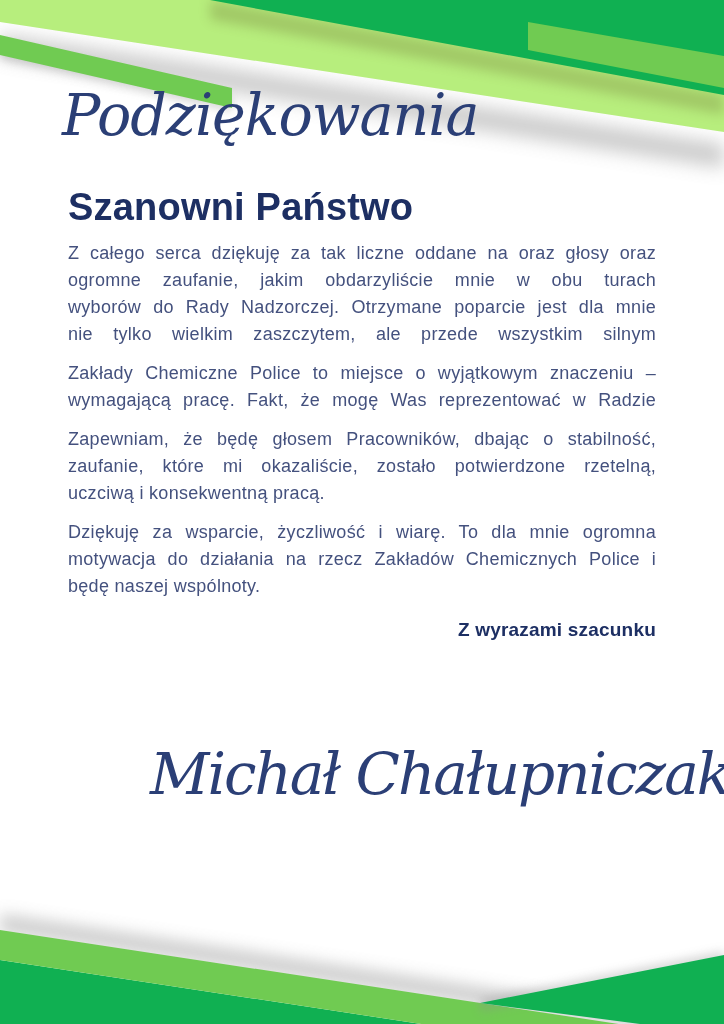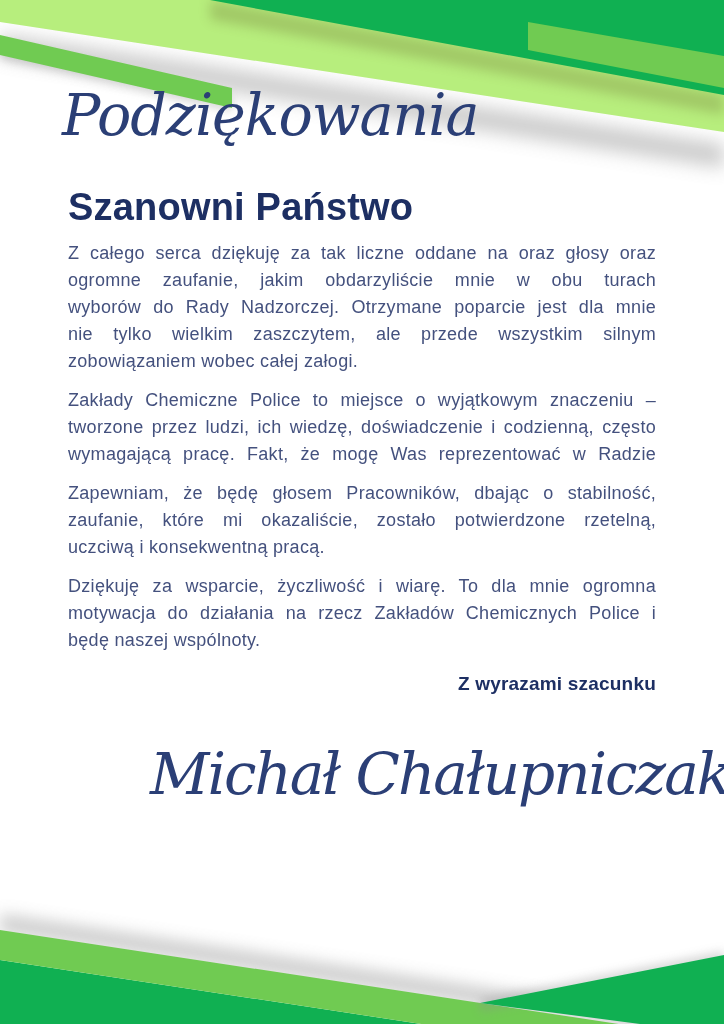--- a/index.html
+++ b/index.html
@@ -134,25 +134,23 @@
   <div class="content">
     <h1 class="title">Podziękowania</h1>
     <h2 class="salutation">Szanowni Państwo</h2>
 
     <div class="bodytext">
       <div class="paragraph">
           <div class="jline">Z całego serca dziękuję za tak liczne oddane na oraz głosy oraz</div>
           <div class="jline">ogromne zaufanie, jakim obdarzyliście mnie w obu turach</div>
           <div class="jline">wyborów do Rady Nadzorczej. Otrzymane poparcie jest dla mnie</div>
           <div class="jline">nie tylko wielkim zaszczytem, ale przede wszystkim silnym</div>
-          <div class="jline last">zobowiązaniem wobec całej załogi.</div>
         </div>
       <div class="paragraph">
           <div class="jline">Zakłady Chemiczne Police to miejsce o wyjątkowym znaczeniu –</div>
-          <div class="jline">tworzone przez ludzi, ich wiedzę, doświadczenie i codzienną, często</div>
           <div class="jline">wymagającą pracę. Fakt, że mogę Was reprezentować w Radzie</div>
         </div>
       <div class="paragraph">
           <div class="jline">Zapewniam, że będę głosem Pracowników, dbając o stabilność,</div>
           <div class="jline">zaufanie, które mi okazaliście, zostało potwierdzone rzetelną,</div>
           <div class="jline last">uczciwą i konsekwentną pracą.</div>
         </div>
       <div class="paragraph">
           <div class="jline">Dziękuję za wsparcie, życzliwość i wiarę. To dla mnie ogromna</div>
           <div class="jline">motywacja do działania na rzecz Zakładów Chemicznych Police i</div>

